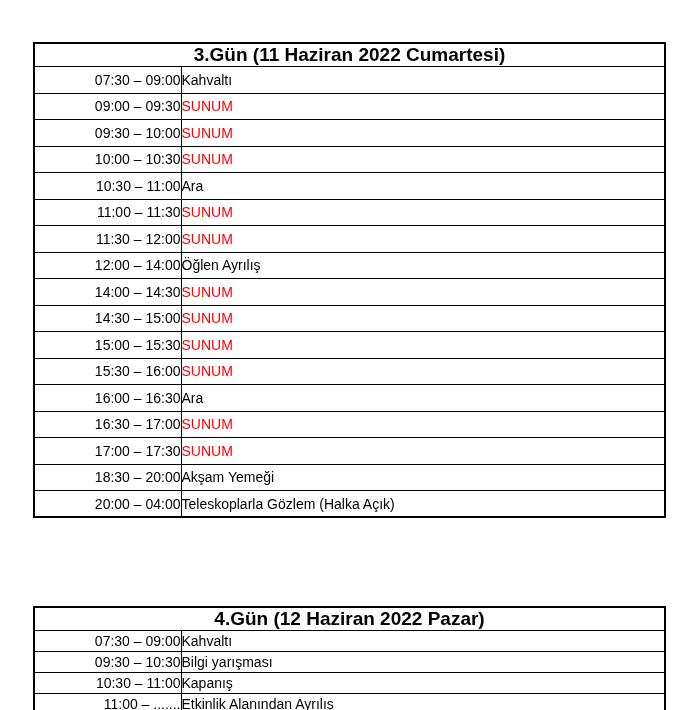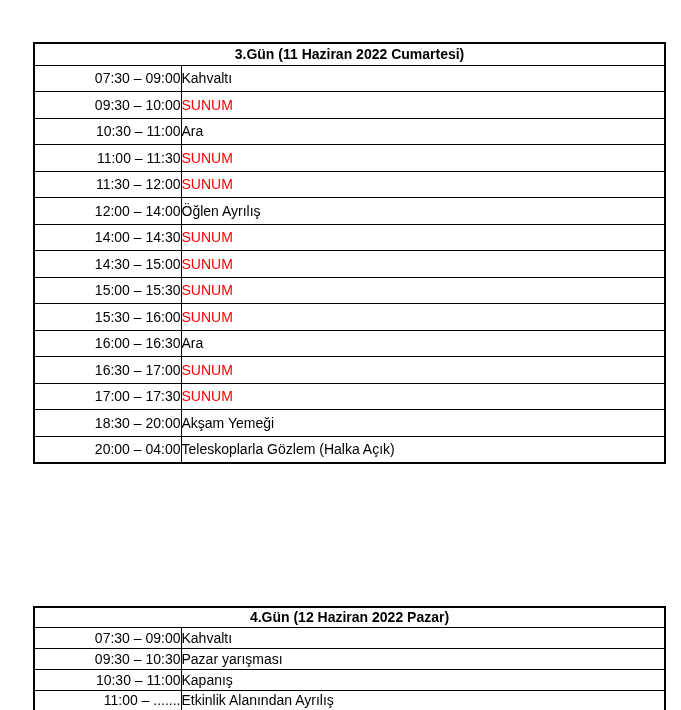--- a/index.html
+++ b/index.html
@@ -34,21 +34,21 @@
   table.schedule td {
     border: 1px solid #000000;
     padding: 0;
     vertical-align: middle;
     overflow: hidden;
     white-space: nowrap;
   }
   table.schedule th.title-cell {
     font-weight: bold;
     text-align: center;
-    font-size: 14px;
+    font-size: 19px;
   }
   #day3-table th.title-cell { height: 22px; }
   #day3-table td { height: 26.5px; }
   #day4-table th.title-cell { height: 20px; }
   #day4-table td { height: 21px; }
   td.time-cell { padding-left: 8px; text-align: right; }
   td.activity-cell { padding-left: 9px; }
   td.activity-cell.highlight { color: var(--highlight-color, #ff0000); }
 </style>
 </head>
@@ -65,21 +65,29 @@
       <tr>
         <th class="title-cell" colspan="2">3.Gün (11 Haziran 2022 Cumartesi)</th>
       </tr>
     </thead>
     <tbody id="day3-body">
         <tr>
           <td class="time-cell">07:30 – 09:00</td>
           <td class="activity-cell">Kahvaltı</td>
         </tr>
         <tr>
+          <td class="time-cell">09:00 – 09:30</td>
+          <td class="activity-cell highlight">SUNUM</td>
+        </tr>
+        <tr>
           <td class="time-cell">09:30 – 10:00</td>
+          <td class="activity-cell highlight">SUNUM</td>
+        </tr>
+        <tr>
+          <td class="time-cell">10:00 – 10:30</td>
           <td class="activity-cell highlight">SUNUM</td>
         </tr>
         <tr>
           <td class="time-cell">10:30 – 11:00</td>
           <td class="activity-cell">Ara</td>
         </tr>
         <tr>
           <td class="time-cell">11:00 – 11:30</td>
           <td class="activity-cell highlight">SUNUM</td>
         </tr>
@@ -140,21 +148,21 @@
         <th class="title-cell" colspan="2">4.Gün (12 Haziran 2022 Pazar)</th>
       </tr>
     </thead>
     <tbody id="day4-body">
         <tr>
           <td class="time-cell">07:30 – 09:00</td>
           <td class="activity-cell">Kahvaltı</td>
         </tr>
         <tr>
           <td class="time-cell">09:30 – 10:30</td>
-          <td class="activity-cell">Pazar yarışması</td>
+          <td class="activity-cell">Bilgi yarışması</td>
         </tr>
         <tr>
           <td class="time-cell">10:30 – 11:00</td>
           <td class="activity-cell">Kapanış</td>
         </tr>
         <tr>
           <td class="time-cell">11:00 – .......</td>
           <td class="activity-cell">Etkinlik Alanından Ayrılış</td>
         </tr>
       </tbody>

